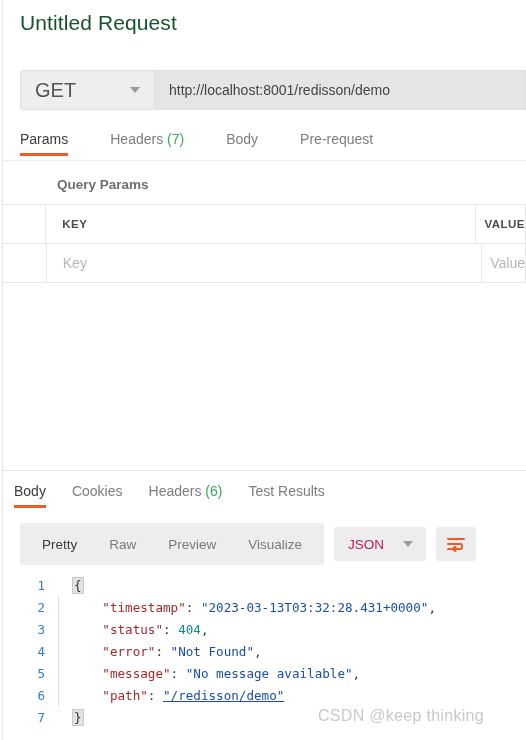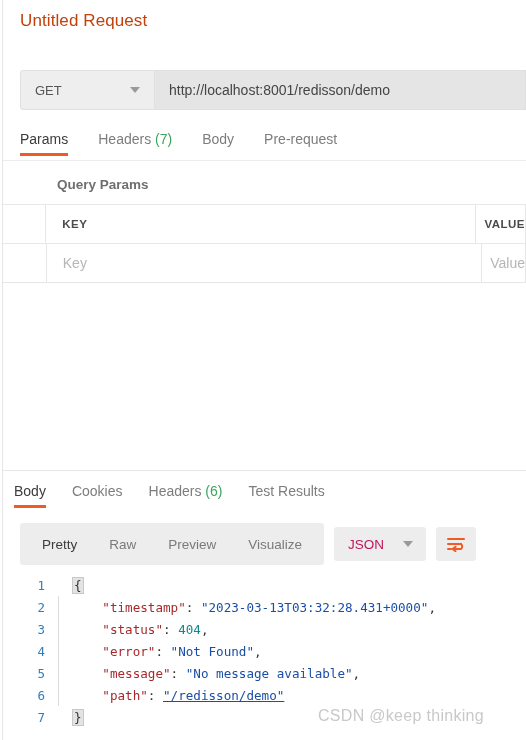--- a/index.html
+++ b/index.html
@@ -15,50 +15,50 @@
 
   
   .left-edge {
     position: absolute; left: 0; top: 0; width: 3px; height: 740px;
     background: #fff; border-right: 1px solid #e6e6e6;
   }
 
   
   .req-title {
     position: absolute; left: 20px; top: 11px;
-    font-size: 17px; color: #c2410c; letter-spacing: .1px;
+    font-size: 21px; color: #14532d; letter-spacing: .1px;
   }
 
   
   .url-bar {
     position: absolute; left: 20px; top: 70px; right: 0; height: 40px;
     display: flex; align-items: stretch;
   }
   .method-box {
     width: 135px; background: #eeeeee; border: 1px solid #e0e0e0;
     border-radius: 3px 0 0 3px;
     display: flex; align-items: center; justify-content: space-between;
     padding: 0 12px 0 14px;
   }
-  .method-label { font-size: 13px; color: #555; }
+  .method-label { font-size: 20px; color: #555; }
   .caret {
     width: 0; height: 0; border-left: 5px solid transparent;
     border-right: 5px solid transparent; border-top: 6px solid #9a9a9a;
     margin-right: 2px;
   }
   .url-field {
     flex: 1; background: #e5e5e5; border: 1px solid #e0e0e0; border-left: none;
     display: flex; align-items: center; padding-left: 14px;
     font-size: 14px; color: #454545;
   }
 
   
   .req-tabs {
     position: absolute; left: 20px; top: 131px; right: 0; height: 30px;
-    display: flex; align-items: flex-start; gap: 0;
+    display: flex; align-items: flex-start; gap: 12px;
     white-space: nowrap;
   }
   .tab {
     font-size: 14px; color: #7d7d7d; padding: 0 0 9px 0; margin-right: 30px;
     position: relative; cursor: pointer;
   }
   .tab.active { color: #3c3c3c; }
   .tab.active::after {
     content: ""; position: absolute; left: 0; right: 0; bottom: 0;
     height: 3px; background: #ef5b25;

